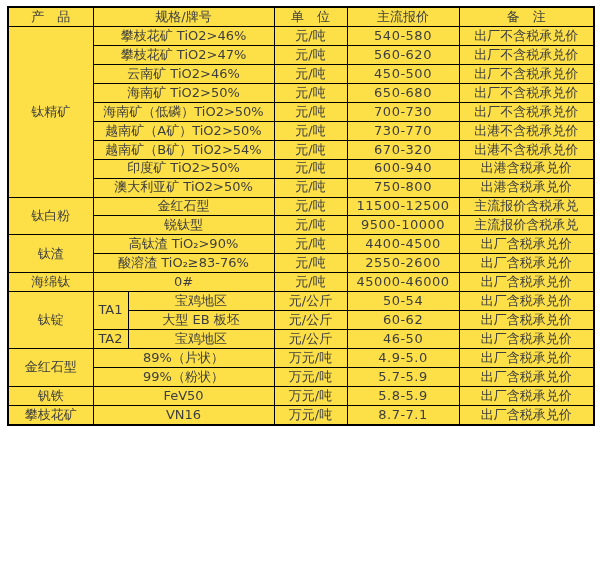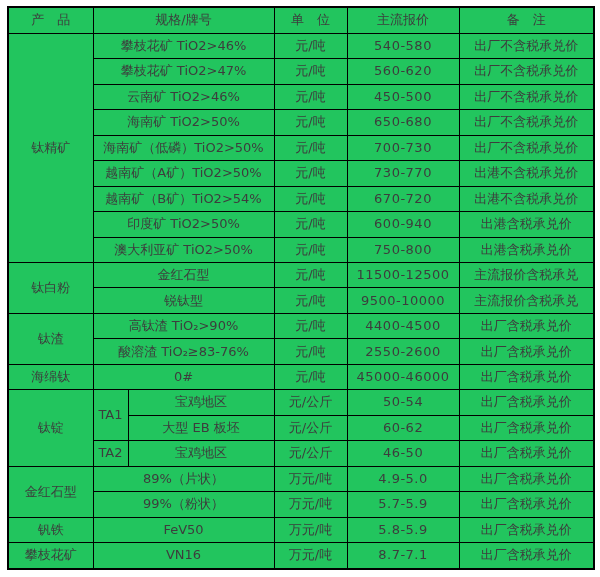--- a/index.html
+++ b/index.html
@@ -12,23 +12,23 @@
   }
   .table-wrap {
     position: absolute;
     left: 7px;
     top: 6px;
   }
   table.price-table {
     border-collapse: collapse;
     table-layout: fixed;
     width: 586px;
-    height: 564px;
+    height: 420px;
     border: 2px solid #000000;
-    background: #22c55e;
+    background: #fde047;
   }
   table.price-table th,
   table.price-table td {
     border: 1px solid #000000;
     text-align: center;
     vertical-align: middle;
     font-size: 13px;
     font-weight: normal;
     color: #3d3d3d;
     padding: 0 2px;
@@ -99,21 +99,21 @@
       </tr>
       <tr>
         <td colspan="2">越南矿（A矿）TiO2&gt;50%</td>
         <td>元/吨</td>
         <td class="num">730-770</td>
         <td>出港不含税承兑价</td>
       </tr>
       <tr>
         <td colspan="2">越南矿（B矿）TiO2&gt;54%</td>
         <td>元/吨</td>
-        <td class="num">670-720</td>
+        <td class="num">670-320</td>
         <td>出港不含税承兑价</td>
       </tr>
       <tr>
         <td colspan="2">印度矿 TiO2&gt;50%</td>
         <td>元/吨</td>
         <td class="num">600-940</td>
         <td>出港含税承兑价</td>
       </tr>
       <tr>
         <td colspan="2">澳大利亚矿 TiO2&gt;50%</td>

